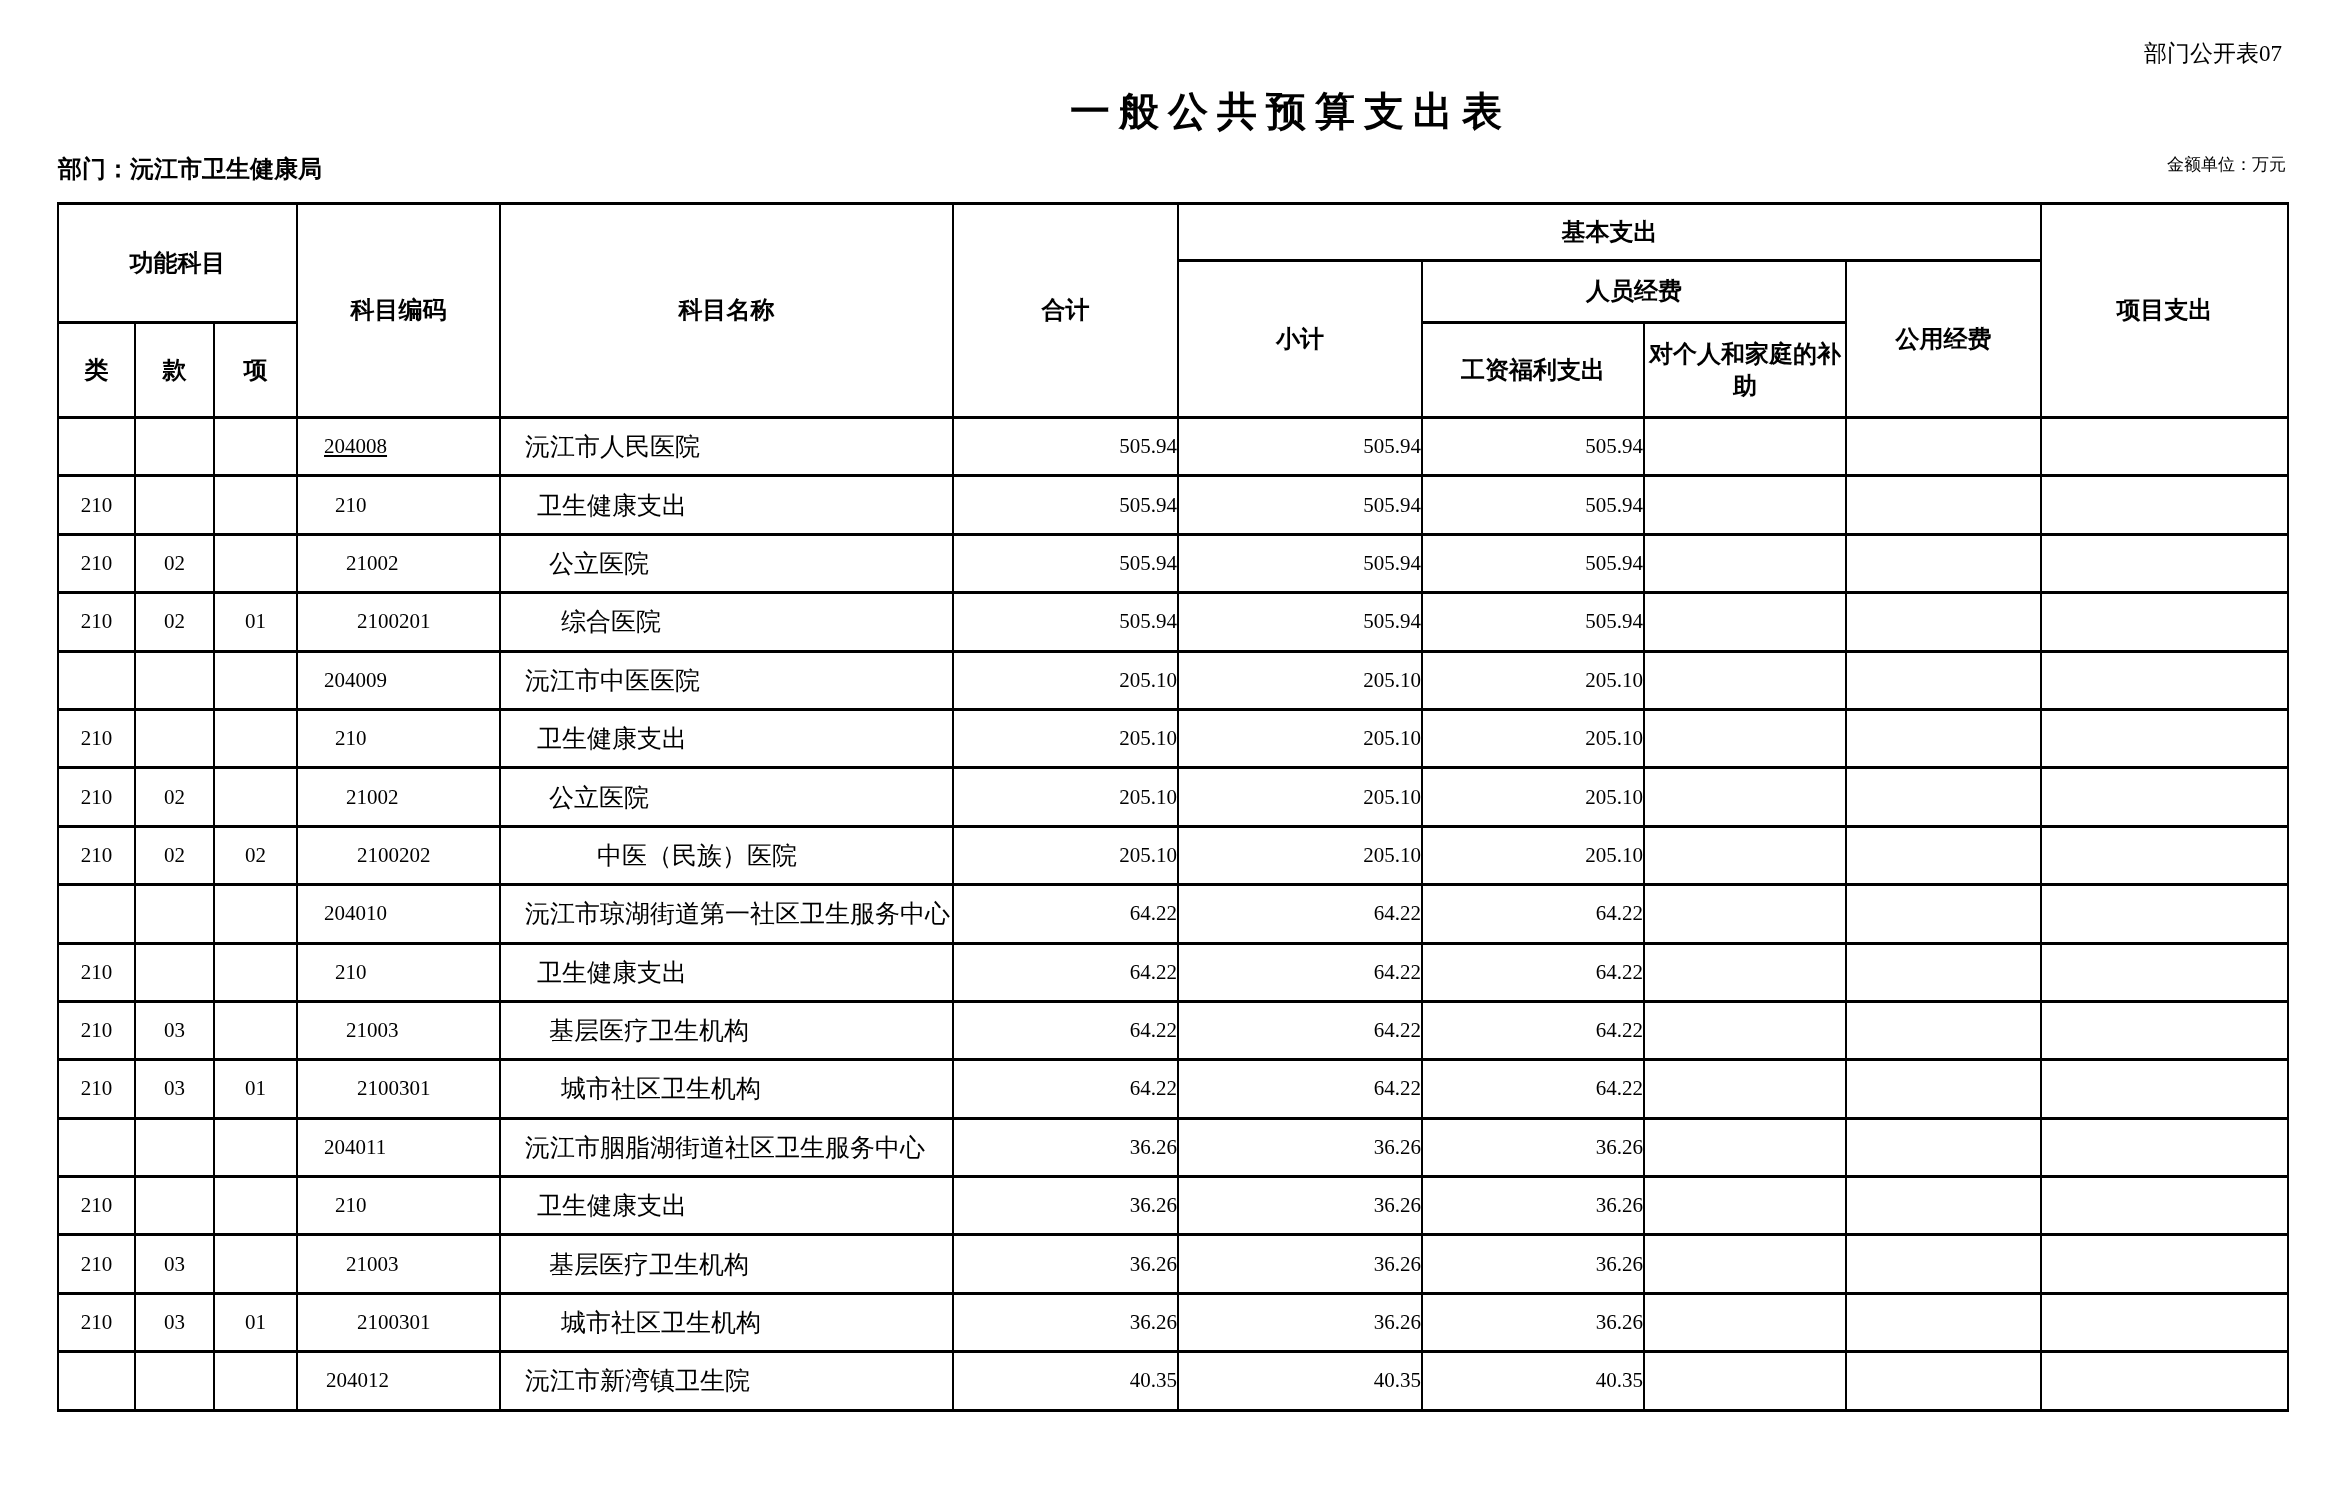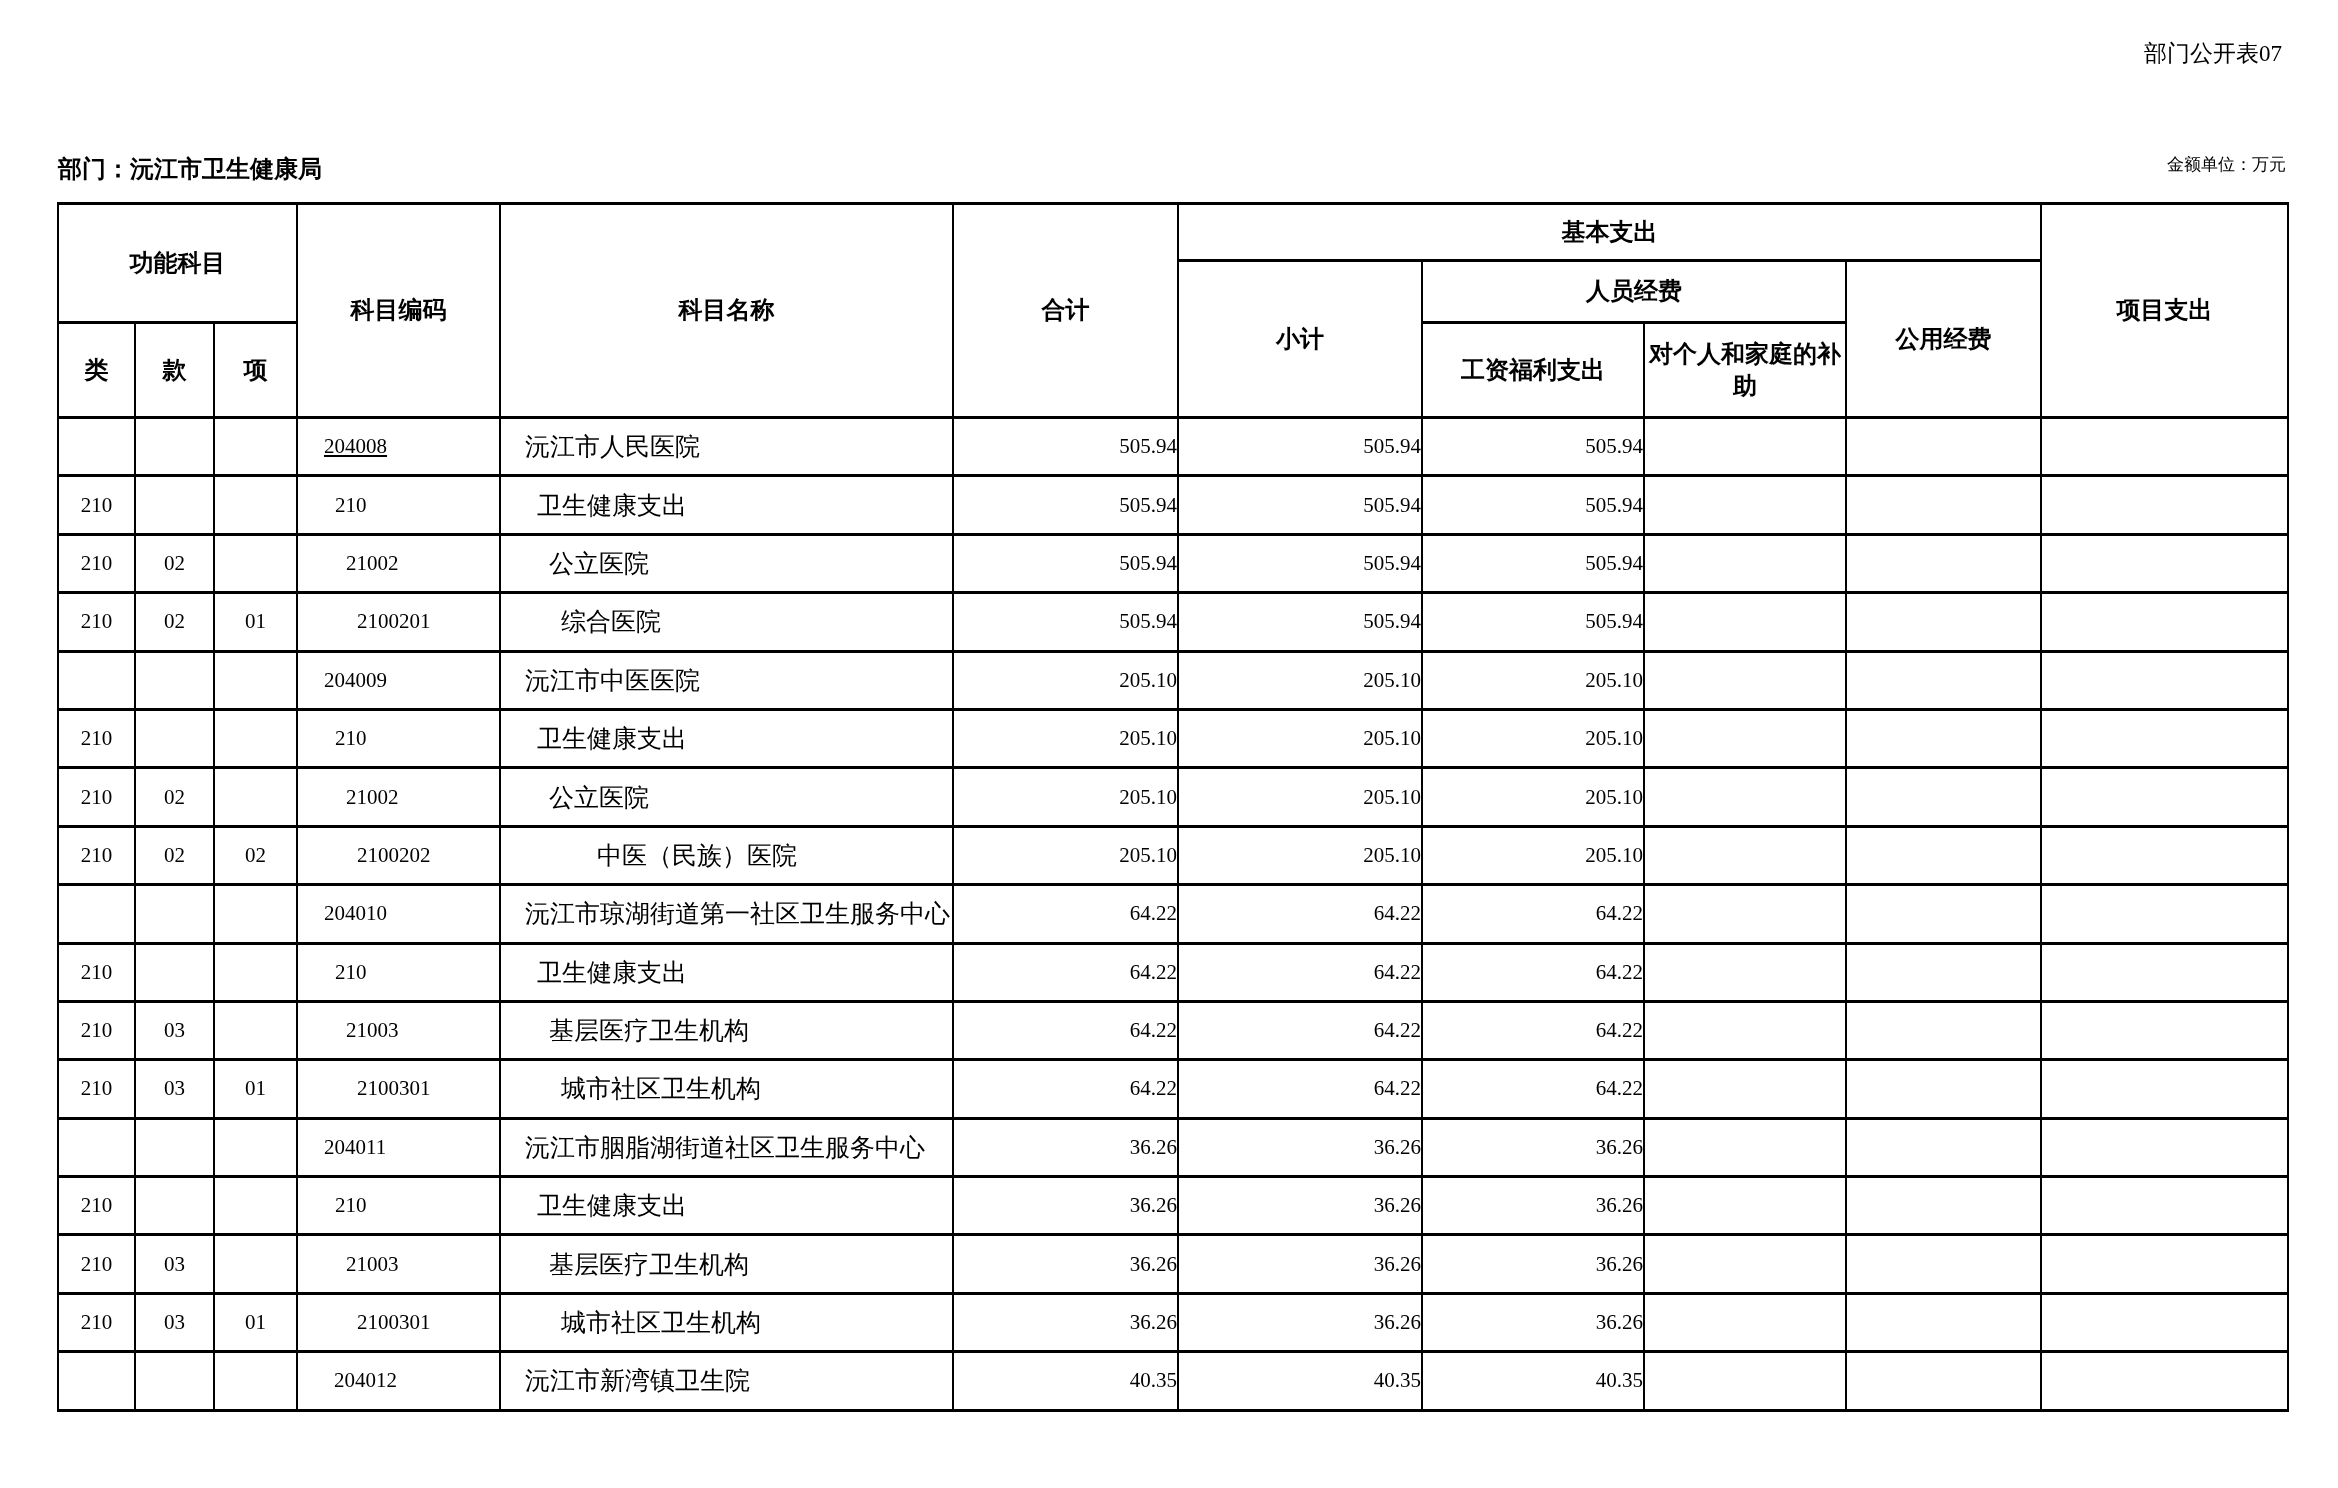--- a/index.html
+++ b/index.html
@@ -76,20 +76,21 @@
   td.code { text-align: left; font-size: 21px; white-space: nowrap; }
   td.name { text-align: left; font-size: 25px; white-space: nowrap; }
   td.num  { text-align: right; font-size: 21px; padding-right: 5px; white-space: nowrap; }
 </style>
 </head>
 <body>
 
 <div class="page">
 
   <div class="doc-label">部门公开表07</div>
+  <div class="page-title">一般公共预算支出表</div>
   <div class="dept-label">部门：沅江市卫生健康局</div>
   <div class="unit-label">金额单位：万元</div>
 
   <table class="budget">
     <colgroup>
       <col style="width:77px">
         <col style="width:79px">
         <col style="width:83px">
       <col style="width:203px">
         <col style="width:453px">
@@ -328,21 +329,21 @@
       <td class="num">36.26</td>
       <td class="num">36.26</td>
       <td class="num"></td>
       <td class="num"></td>
       <td class="num"></td>
     </tr>
         <tr class="drow">
       <td class="c"></td>
       <td class="c"></td>
       <td class="c"></td>
-      <td class="code" style="padding-left: 36px;">204012</td>
+      <td class="code" style="padding-left: 28px;">204012</td>
       <td class="name" style="padding-left: 24px;">沅江市新湾镇卫生院</td>
       <td class="num">40.35</td>
       <td class="num">40.35</td>
       <td class="num">40.35</td>
       <td class="num"></td>
       <td class="num"></td>
       <td class="num"></td>
     </tr>
       </tbody>
   </table>

